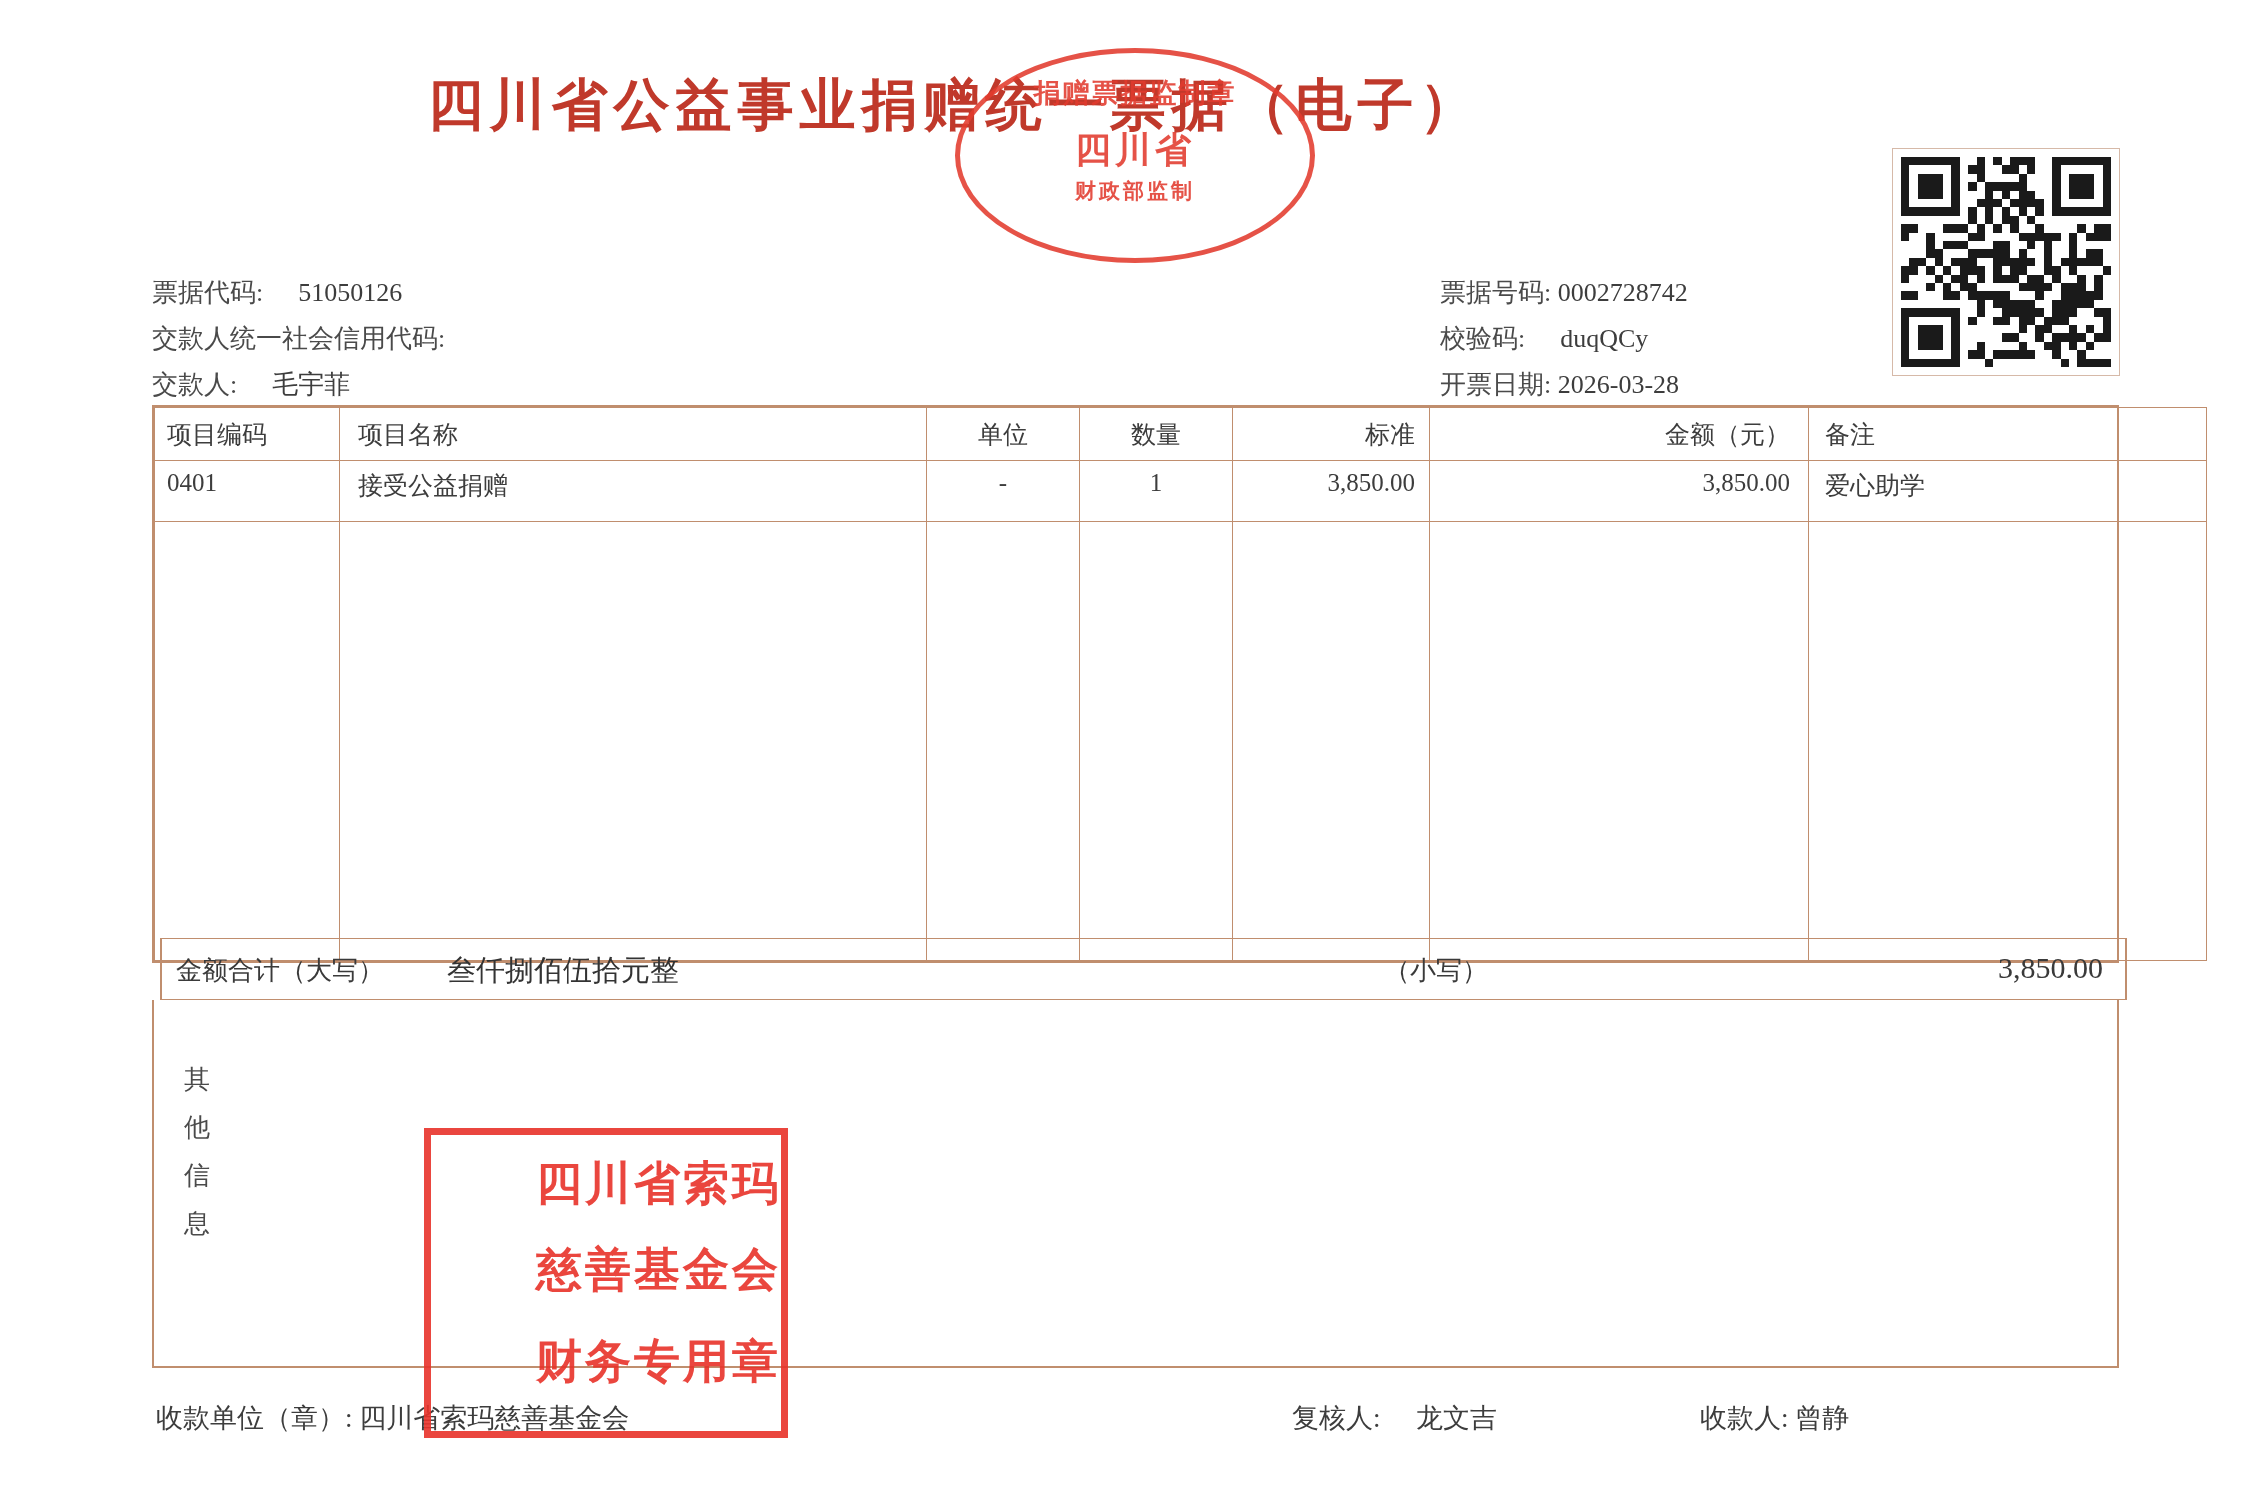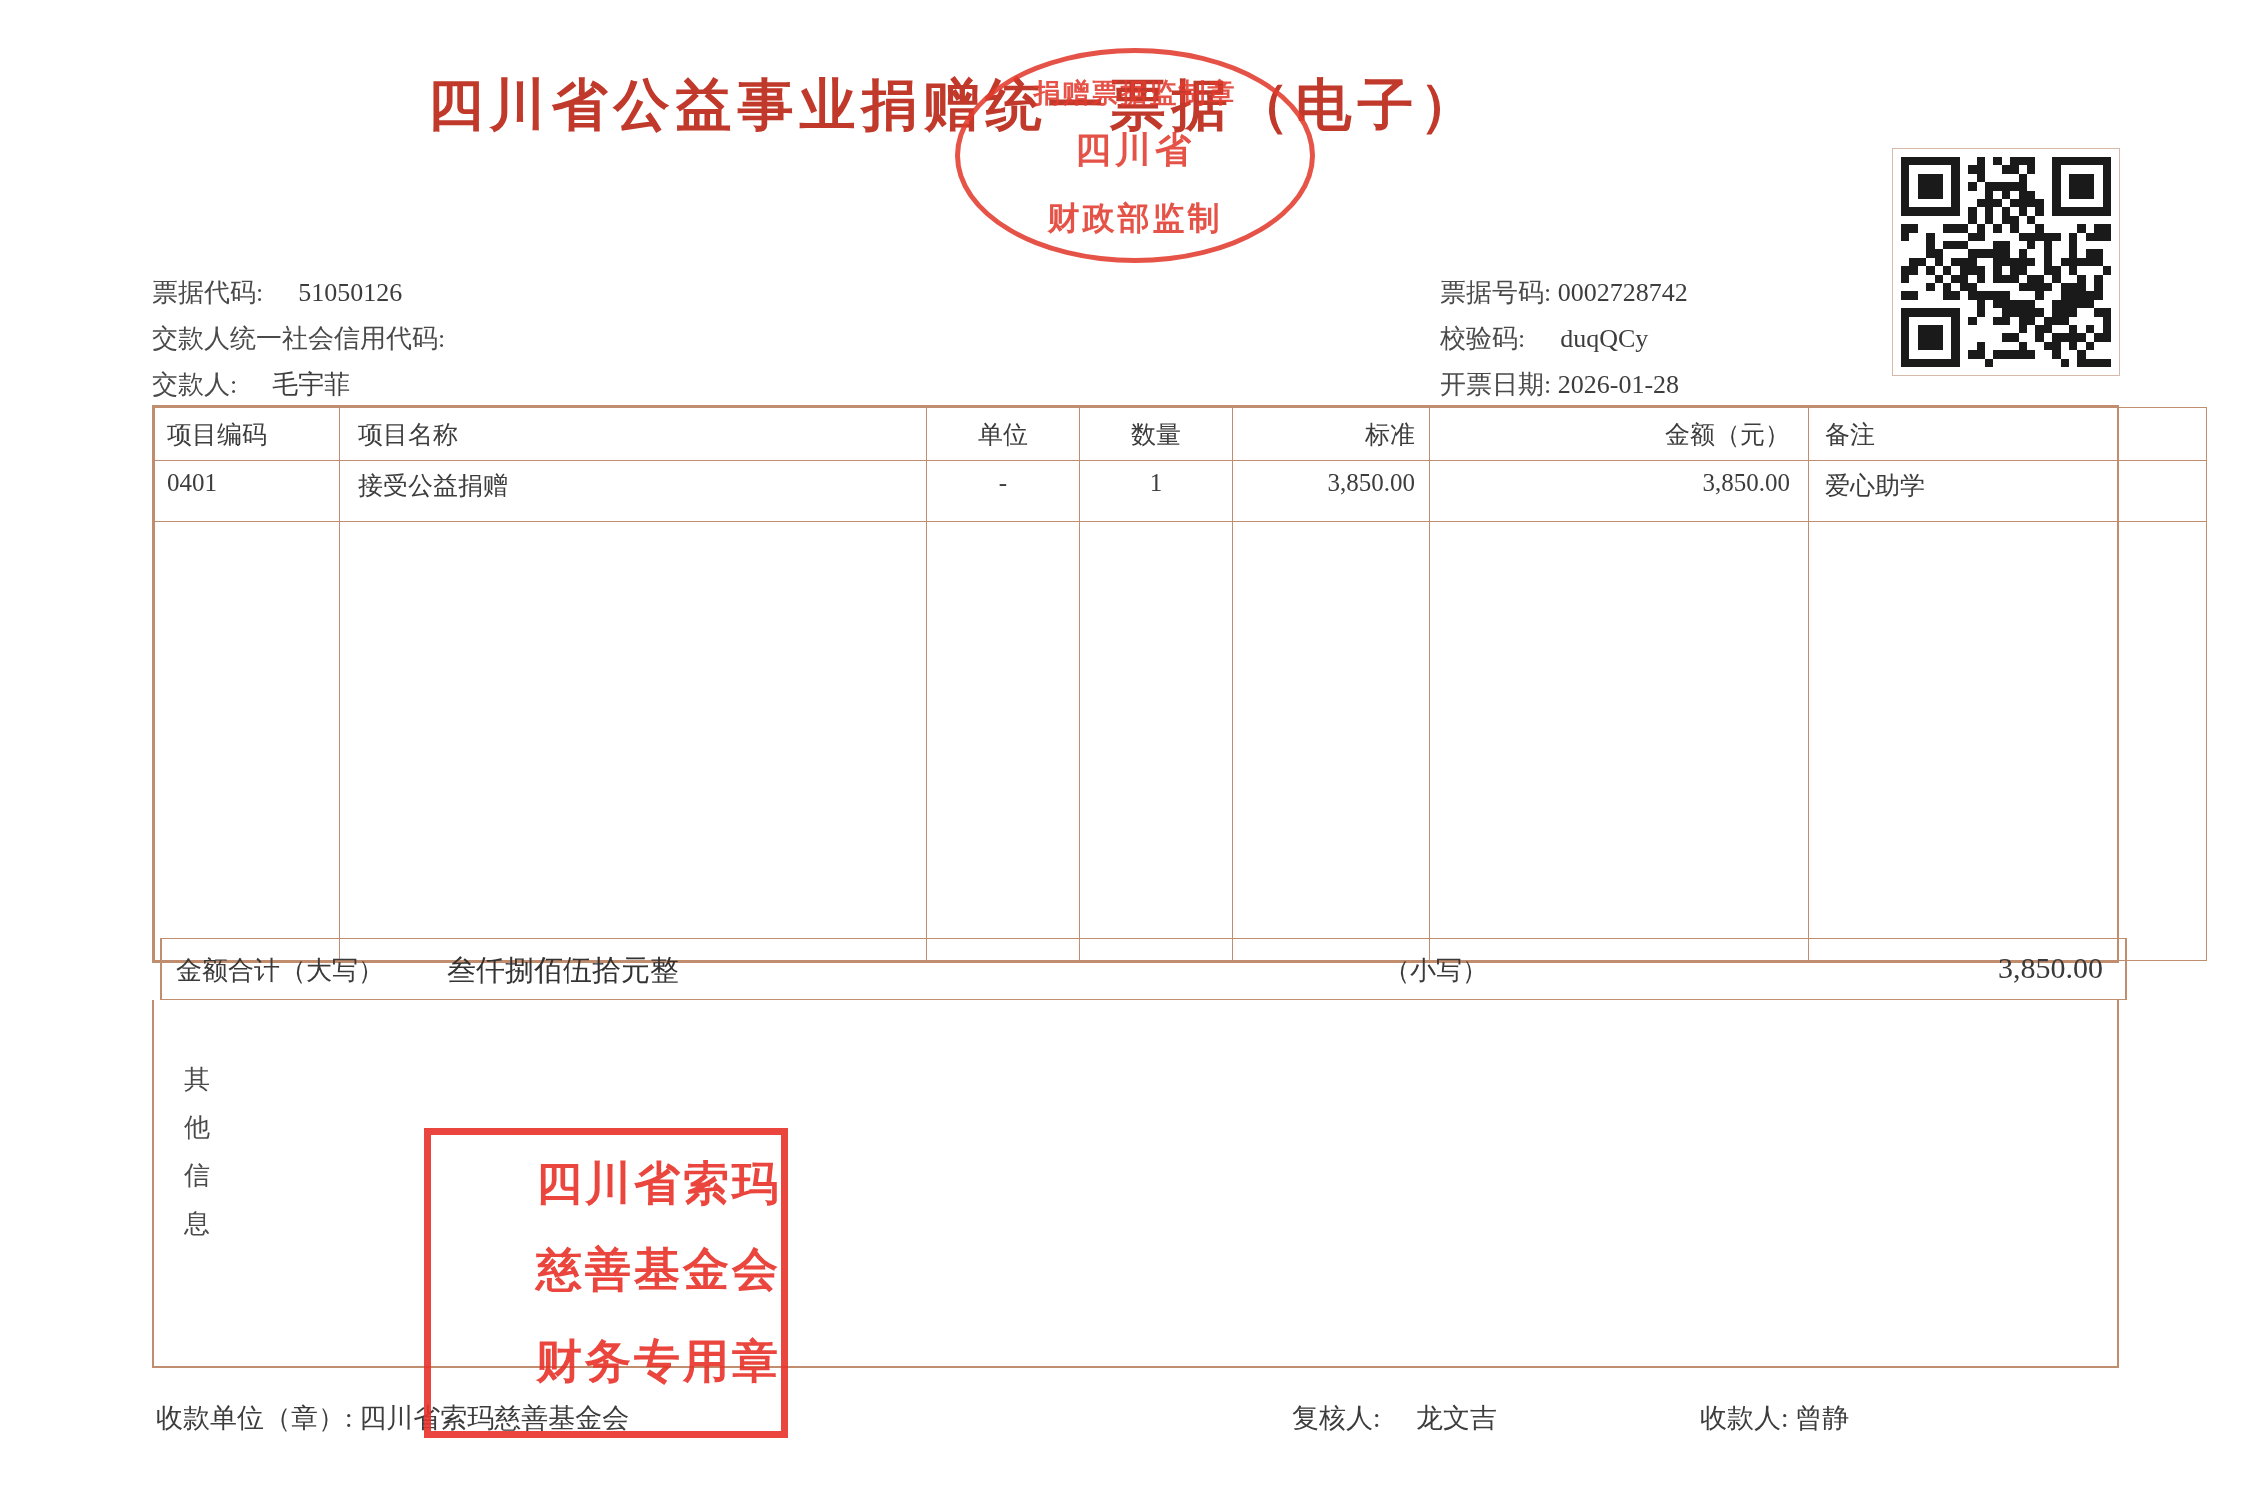--- a/index.html
+++ b/index.html
@@ -197,21 +197,21 @@
   }
   .stamp-oval .l1, .stamp-oval .l2, .stamp-oval .l3 {
     position: absolute;
     width: 100%;
     text-align: center;
     font-weight: bold;
     font-family: "Liberation Serif", "DejaVu Serif", serif;
   }
   .stamp-oval .l1 { top: 22px; font-size: 27px; letter-spacing: 2px; }
   .stamp-oval .l2 { top: 73px; font-size: 36px; letter-spacing: 4px; }
-  .stamp-oval .l3 { top: 144px; font-size: 32px; letter-spacing: 3px; }
+  .stamp-oval .l3 { top: 124px; font-size: 21px; letter-spacing: 3px; }
 
   .stamp-square {
     position: absolute;
     left: 424px;
     top: 1128px;
     width: 364px;
     height: 310px;
     border: 7px solid #e8322a;
     color: #e8322a;
     opacity: 0.9;
@@ -891,21 +891,21 @@
       <span class="lbl">票据号码:</span>
       <span class="v">0002728742</span>
     </div>
     <div class="meta-line">
       <span class="lbl">校验码:</span>
       <span class="gap"></span>
       <span class="v">duqQCy</span>
     </div>
     <div class="meta-line">
       <span class="lbl">开票日期:</span>
-      <span class="v">2026-01-28</span>
+      <span class="v">2026-03-28</span>
     </div>
   </div>
 
   <div class="tbl">
     <table>
       <thead>
         <tr>
           <th class="c-code">项目编码</th>
           <th class="c-name">项目名称</th>
           <th class="c-unit">单位</th>

